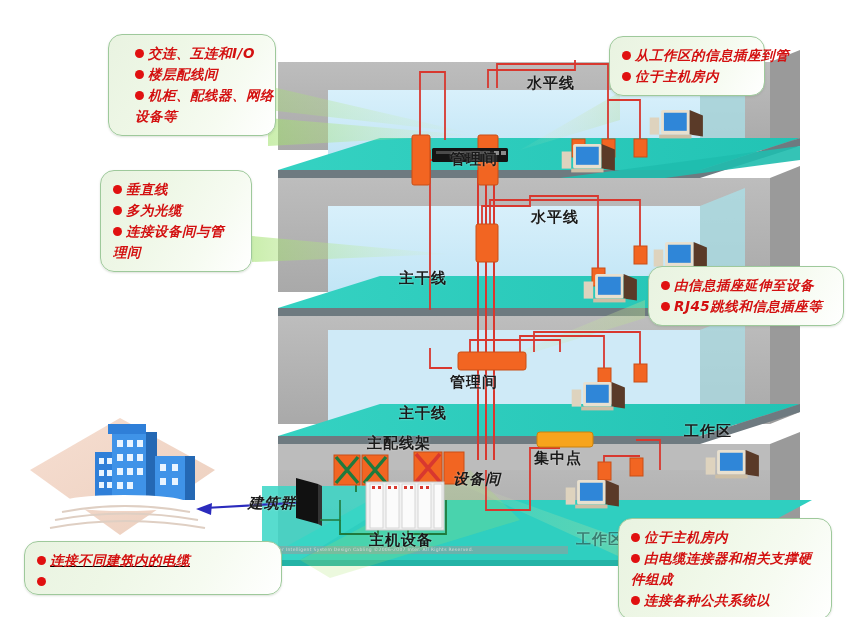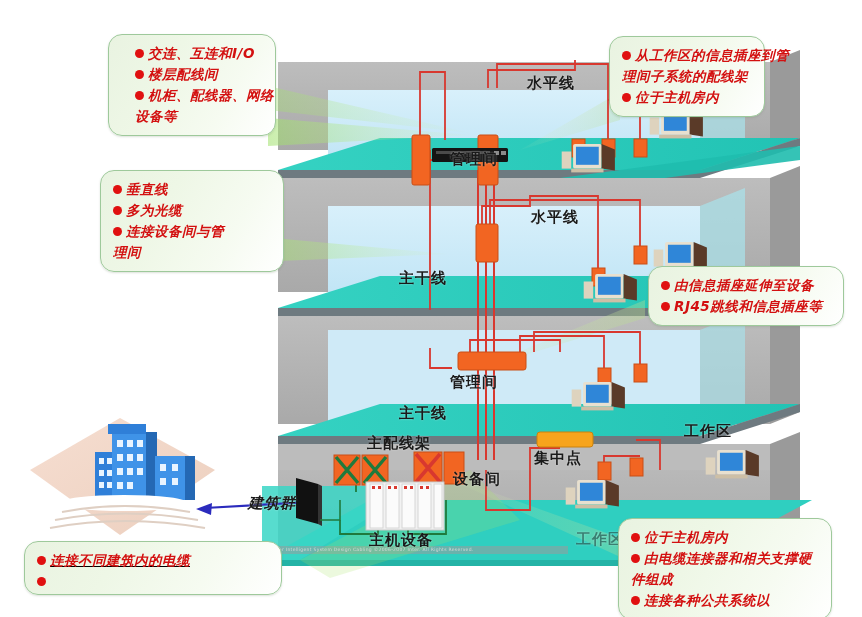--- a/index.html
+++ b/index.html
@@ -378,21 +378,21 @@
     </g>
   </svg>
 
   <div class="dlabel" style="left:527px;top:74px;">水平线</div>
   <div class="dlabel" style="left:450px;top:150px;">管理间</div>
   <div class="dlabel" style="left:531px;top:208px;">水平线</div>
   <div class="dlabel" style="left:399px;top:269px;">主干线</div>
   <div class="dlabel" style="left:450px;top:373px;">管理间</div>
   <div class="dlabel" style="left:399px;top:404px;">主干线</div>
   <div class="dlabel" style="left:367px;top:434px;">主配线架</div>
-  <div class="dlabel" style="left:453px;top:470px;">设备间</div>
+  <div class="dlabel" style="left:453px;top:470px;font-style:italic;">设备间</div>
   <div class="dlabel" style="left:534px;top:449px;">集中点</div>
   <div class="dlabel" style="left:369px;top:531px;">主机设备</div>
   <div class="dlabel" style="left:684px;top:422px;">工作区</div>
   <div class="dlabel faint" style="left:576px;top:530px;">工作区</div>
   <div class="dlabel" style="left:248px;top:494px;font-style:italic;">建筑群</div>
   <div class="tiny" style="left:272px;top:547px;">Inter Intelligent System Design   Cabling ©2006-2007 Inter. All Rights Reserved.</div>
 
   <div class="callout" style="left:108px;top:34px;width:168px;padding-left:26px;">
     <div class="cl-line">
       <span class="bullet"></span>
@@ -410,31 +410,27 @@
       <span class="bullet hidden"></span>
       <span>设备等</span>
     </div>
   </div>
 
   <div class="callout" style="left:609px;top:12px;width:156px;margin-top:24px;">
     <div class="cl-line">
       <span class="bullet"></span>
       <span>从工作区的信息插座到管</span>
     </div>
-    <div class="cl-line cont">
-      <span class="bullet hidden"></span>
-      <span>理间子系统的配线架</span>
-    </div>
     <div class="cl-line">
       <span class="bullet"></span>
       <span>位于主机房内</span>
     </div>
   </div>
 
-  <div class="callout" style="left:100px;top:170px;width:184px;">
+  <div class="callout" style="left:100px;top:170px;width:152px;">
     <div class="cl-line">
       <span class="bullet"></span>
       <span>垂直线</span>
     </div>
     <div class="cl-line">
       <span class="bullet"></span>
       <span>多为光缆</span>
     </div>
     <div class="cl-line">
       <span class="bullet"></span>

